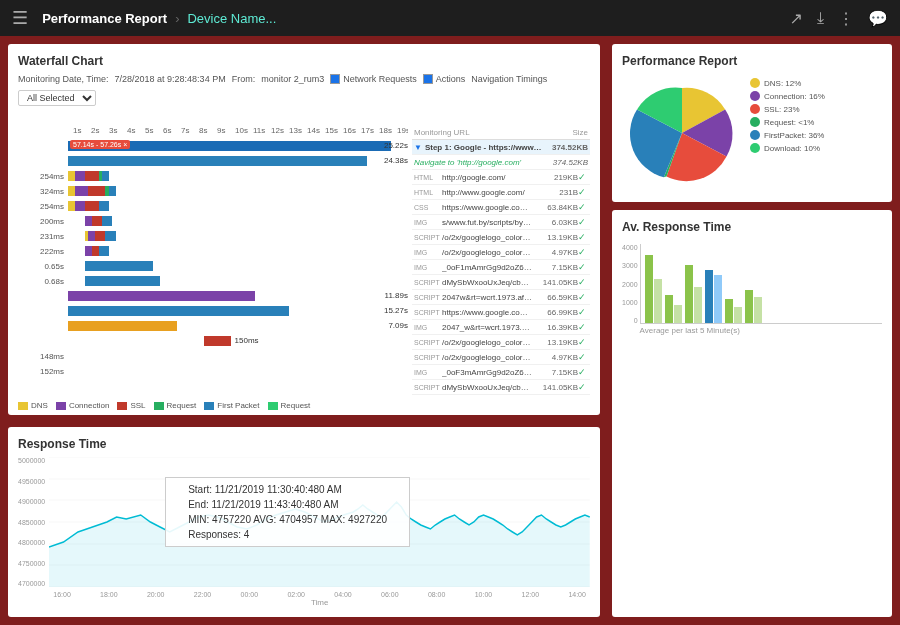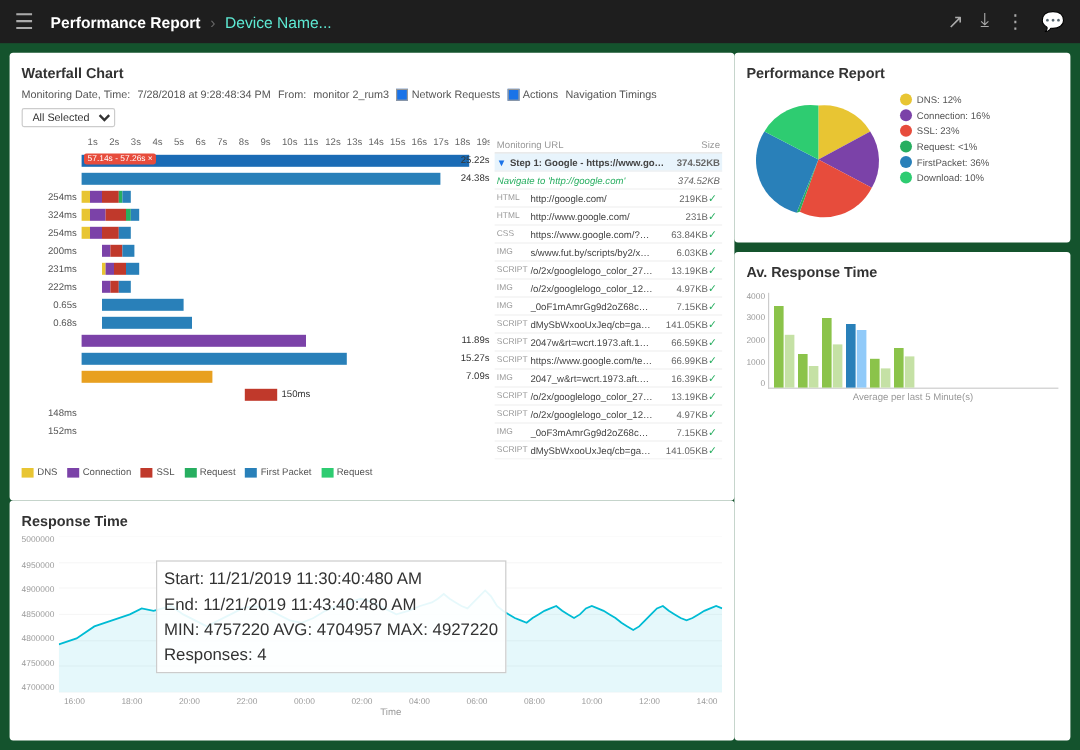--- a/index.html
+++ b/index.html
@@ -17,26 +17,26 @@
       gap: 8px;
     }
     #topbar .menu-icon { font-size: 18px; cursor: pointer; color: #aaa; margin-right: 6px; }
     #topbar .title { font-weight: bold; color: #fff; }
     #topbar .sep { color: #666; }
     #topbar .device { color: #5eead4; }
     #topbar .topbar-icons { margin-left: auto; display: flex; gap: 14px; color: #aaa; font-size: 16px; cursor: pointer; }
 
     
     #main {
-      background: #14532d;
+      background: #7f1d1d;
       padding: 8px;
       display: grid;
       grid-template-columns: 1fr 280px;
       grid-template-rows: auto auto;
-      gap: 0;
+      gap: 12px;
       height: calc(100vh - 36px);
     }
 
     .panel {
       background: #fff;
       border-radius: 3px;
       padding: 10px;
       overflow: hidden;
     }
 
@@ -49,21 +49,21 @@
 
     
     #waterfall-panel {
       grid-column: 1;
       grid-row: 1;
     }
 
     .wf-meta {
       font-size: 9px;
       color: #555;
-      margin-bottom: 8px;
+      margin-bottom: 20px;
       display: flex;
       flex-wrap: wrap;
       gap: 6px;
     }
     .wf-meta .checkitem { display: flex; align-items: center; gap: 3px; }
     .wf-meta .checkbox { width: 10px; height: 10px; border: 1px solid #999; background: #1a73e8; display: inline-block; }
     .wf-meta .select-box {
       border: 1px solid #ccc; border-radius: 2px; padding: 1px 4px; font-size: 9px;
       background: #fff; color: #333;
     }
@@ -198,35 +198,35 @@
       display: flex;
       flex-direction: column;
       justify-content: space-between;
       height: 80px;
       font-size: 7px;
       color: #999;
       text-align: right;
       padding-right: 2px;
       margin-bottom: 14px;
     }
-    .chart-xlabel { font-size: 8px; color: #999; text-align: center; margin-top: 2px; }
+    .chart-xlabel { font-size: 8px; color: #999; text-align: left; margin-top: 2px; }
 
     
     #bottom-left {
       grid-column: 1;
       grid-row: 2;
     }
     .tooltip-box {
       position: absolute;
       right: 180px;
       top: 20px;
       background: rgba(255,255,255,0.9);
       border: 1px solid #ccc;
-      padding: 4px 6px;
-      font-size: 14px;
+      padding: 4px 22px;
+      font-size: 10px;
       color: #333;
       line-height: 1.5;
       z-index: 10;
     }
 
     .xaxis-labels {
       display: flex;
       justify-content: space-between;
       font-size: 7px;
       color: #999;

